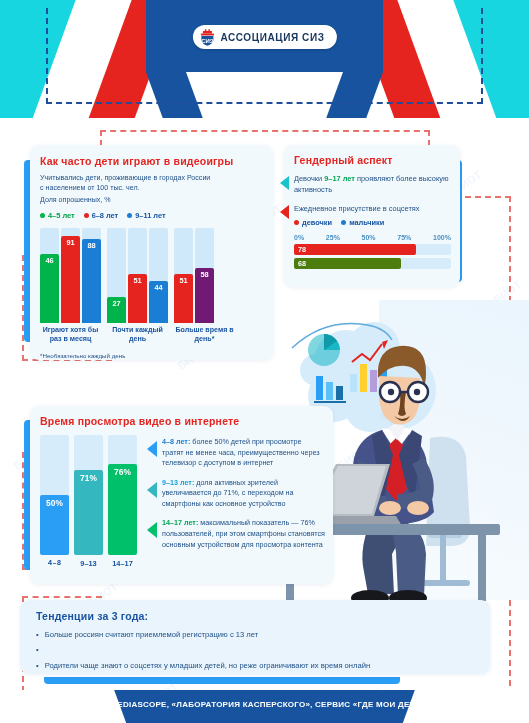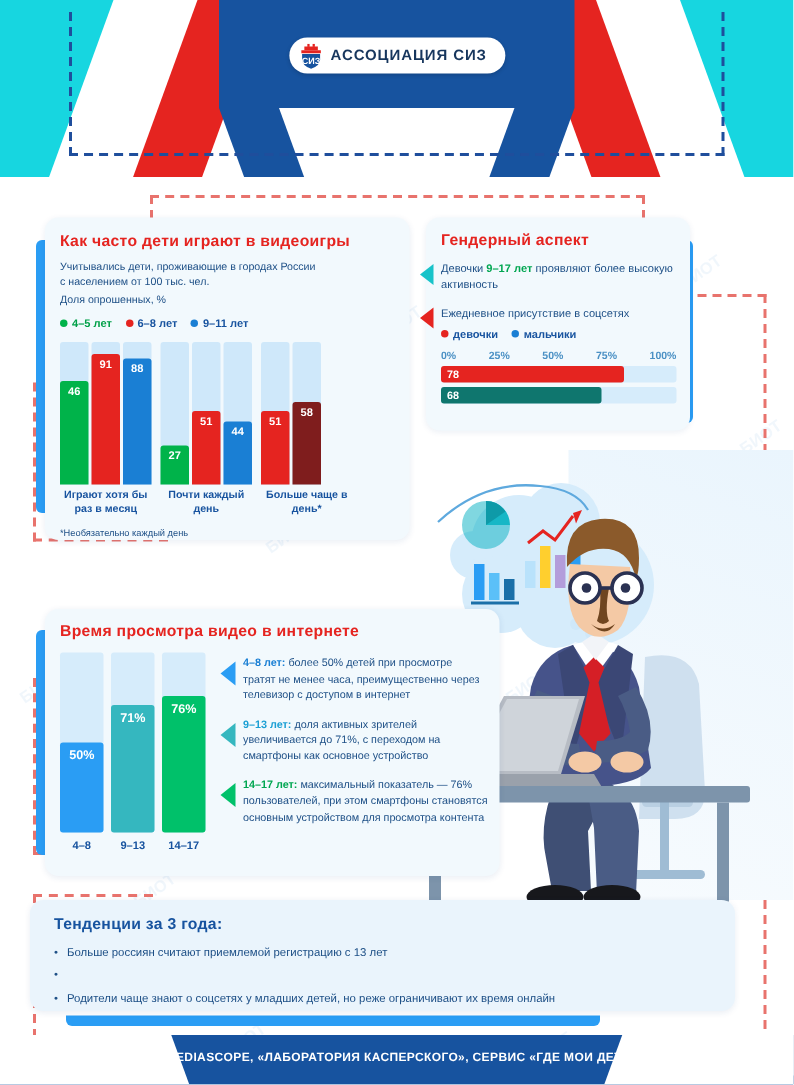--- a/index.html
+++ b/index.html
@@ -223,31 +223,31 @@
       </div>
     </div>
 
     <div class="bgroup" style="height:95px;">
       <div class="btrack" style="height:95px;">
         <div class="bfill" style="height:51%; background:#e52420;">
           <span class="bval">51</span>
         </div>
       </div>
       <div class="btrack" style="height:95px;">
-        <div class="bfill" style="height:58%; background:#7f1d1d;">
+        <div class="bfill" style="height:58%; background:#701a75;">
           <span class="bval">58</span>
         </div>
       </div>
     </div>
   </div>
 
   <div style="display:flex; gap:6px; margin-top:3px;">
     <div class="xlab" style="width:61px;">Играют хотя бы раз в месяц</div>
     <div class="xlab" style="width:61px;">Почти каждый день</div>
-    <div class="xlab" style="width:61px;">Больше чаще в день*</div>
+    <div class="xlab" style="width:61px;">Больше время в день*</div>
   </div>
 
   <div class="fnote" style="margin-top:8px;">*Необязательно каждый день</div>
 </div>
 
 <div class="card-accent" style="left:451px; top:160px; height:122px; width:11px; background:#2a9df4;"></div>
 <div class="card" style="left:284px; top:145px; width:176px; height:142px; padding:9px 9px 8px 10px;">
 
   <div class="card-title">Гендерный аспект</div>
 
@@ -282,21 +282,21 @@
       <span>50%</span>
       <span>75%</span>
       <span>100%</span>
     </div>
     <div class="hbar-track">
       <div class="hbar-fill" style="width:78%; background:#e52420;">
         <span class="hbar-val">78</span>
       </div>
     </div>
     <div class="hbar-track">
-      <div class="hbar-fill" style="width:68%; background:#0f766e;">
+      <div class="hbar-fill" style="width:68%; background:#4d7c0f;">
         <span class="hbar-val">68</span>
       </div>
     </div>
   </div>
 </div>
 
 <div class="illus" style="left:278px; top:318px; width:250px; height:285px;">
   <svg width="250" height="285" viewBox="0 0 250 285">
 
     <g>
@@ -391,21 +391,21 @@
             <span class="vval">71%</span>
           </div>
         </div>
         <div class="vtrack" style="height:120px;">
           <div class="vfill" style="height:76%; background:#00c16a;">
             <span class="vval">76%</span>
           </div>
         </div>
       </div>
       <div style="display:flex; gap:5px; margin-top:4px;">
-        <div class="vlab" style="width:29px;">4–8</div>
+        <div class="vlab" style="width:29px;font-family:Liberation Mono, monospace;">4–8</div>
         <div class="vlab" style="width:29px;">9–13</div>
         <div class="vlab" style="width:29px;">14–17</div>
       </div>
     </div>
 
     <div style="flex:1; display:flex; flex-direction:column; gap:9px; padding-top:2px;">
       <div class="note-row">
         <span class="note-tri"></span>
         <div class="note-txt">
           <span class="note-key" style="color:#1a7fd4;">4–8 лет:</span><span> более 50% детей при просмотре тратят не менее часа, преимущественно через телевизор с доступом в интернет</span>

